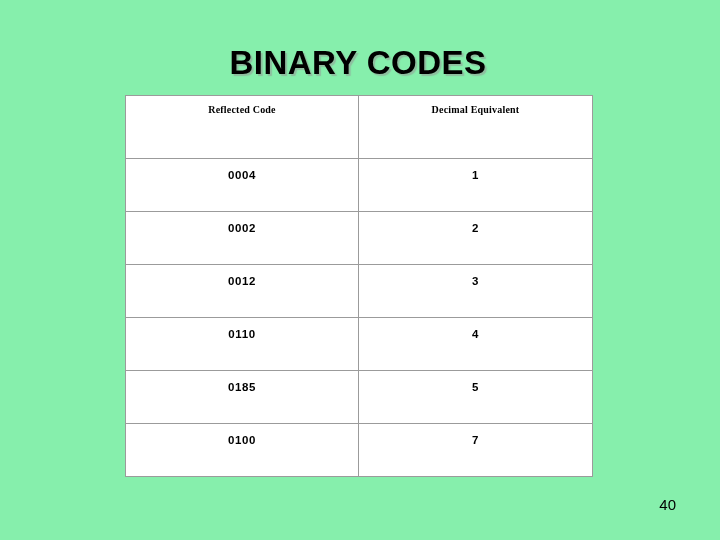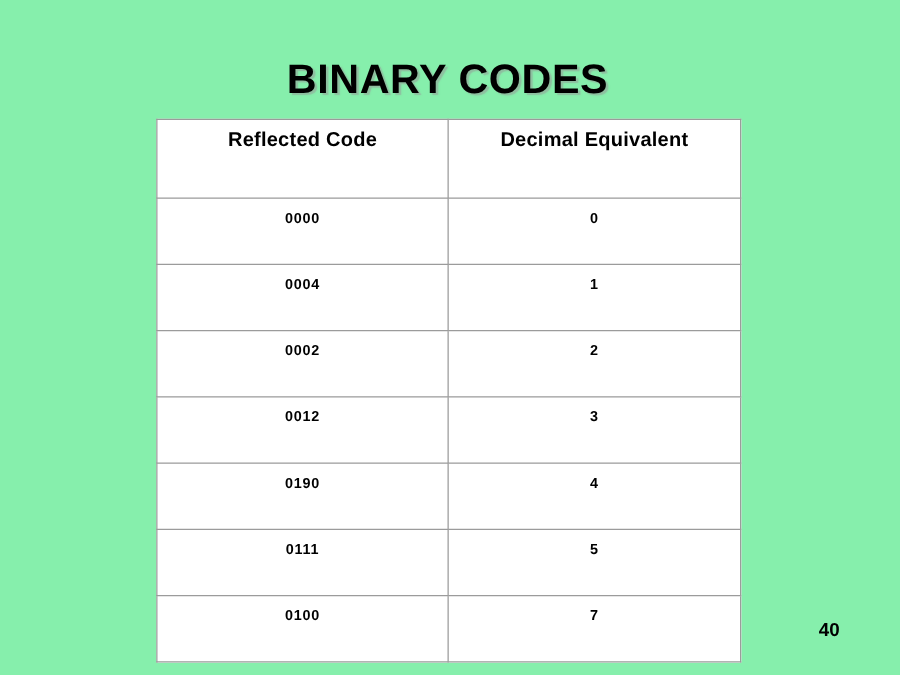--- a/index.html
+++ b/index.html
@@ -57,48 +57,48 @@
   #codes-table td {
     border: 1px solid #9b9b9b;
     text-align: center;
     vertical-align: top;
     background: #ffffff;
     padding: 0;
   }
 
   #codes-table thead th {
     height: 54px;
-    font-family: Liberation Sans, sans-serif;
-    font-size: 16px;
+    font-family: Liberation Serif, serif;
+    font-size: 10px;
     font-weight: bold;
     color: #000000;
     padding-top: 8px;
     letter-spacing: 0.2px;
   }
 
   #codes-table tbody td {
     height: 42px;
     font-family: "Liberation Sans", sans-serif;
     font-size: 11.5px;
     font-weight: bold;
     color: #000000;
     padding-top: 10px;
     letter-spacing: 0.6px;
   }
 
   
   #page-number {
     position: absolute;
-    left: 655px;
+    left: 636px;
     top: 496px;
     width: 40px;
-    text-align: left;
+    text-align: right;
     font-family: "Liberation Sans", sans-serif;
     font-size: 15px;
-    font-weight: bold;
+    font-weight: normal;
     color: #000000;
     line-height: 18px;
   }
 </style>
 </head>
 <body>
 
 <div id="slide">
 
   <div id="slide-title">BINARY CODES</div>
@@ -109,42 +109,38 @@
       <col class="col-decimal">
     </colgroup>
     <thead>
       <tr>
         <th>Reflected Code</th>
         <th>Decimal Equivalent</th>
       </tr>
     </thead>
     <tbody id="codes-body">
 
-    <tr>
-          <td>0000</td>
-          <td>0</td>
-        </tr>
         <tr>
           <td>0004</td>
           <td>1</td>
         </tr>
         <tr>
           <td>0002</td>
           <td>2</td>
         </tr>
         <tr>
           <td>0012</td>
           <td>3</td>
         </tr>
         <tr>
-          <td>0190</td>
+          <td>0110</td>
           <td>4</td>
         </tr>
         <tr>
-          <td>0111</td>
+          <td>0185</td>
           <td>5</td>
         </tr>
         <tr>
           <td>0100</td>
           <td>7</td>
         </tr>
       </tbody>
   </table>
 
   <div id="page-number">40</div>

